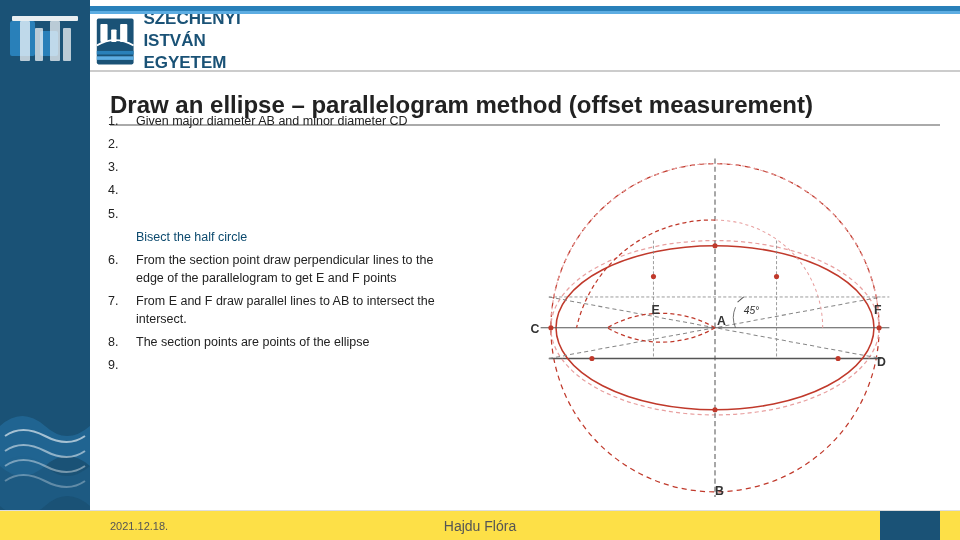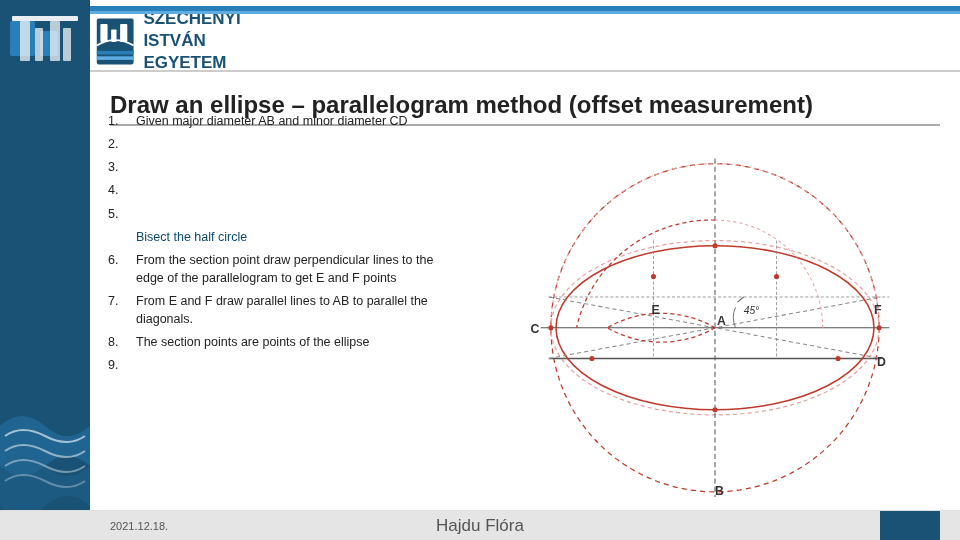--- a/index.html
+++ b/index.html
@@ -95,33 +95,33 @@
     .bottom-bar {
       position: absolute;
       bottom: 0;
       left: 0;
       right: 0;
       height: 30px;
       display: flex;
       align-items: center;
       justify-content: space-between;
       padding: 0 20px;
-      background: #e5e5e5;
+      background: #fde047;
       border-top: 1px solid #ddd;
     }
 
     .bottom-date {
       color: #555;
       font-size: 11px;
       margin-left: 90px;
     }
 
     .bottom-name {
       color: #555;
-      font-size: 17px;
+      font-size: 14px;
       position: absolute;
       left: 50%;
       transform: translateX(-50%);
     }
 
     .bottom-accent {
       width: 60px;
       height: 30px;
       background: #1a5276;
     }
@@ -271,21 +271,21 @@
     <div style="display: flex; gap: 8px; margin-bottom: 5px;">
       <span style="min-width: 20px; color: rgb(34, 34, 34);">5.</span>
       <span style="color: #0c4a6e; margin-top: 23px;">Bisect the half circle</span>
     </div>
     <div style="display: flex; gap: 8px; margin-bottom: 5px;">
       <span style="min-width: 20px; color: rgb(34, 34, 34);">6.</span>
       <span style="color: rgb(34, 34, 34);">From the section point draw perpendicular lines to the edge of the parallelogram to get E and F points</span>
     </div>
     <div style="display: flex; gap: 8px; margin-bottom: 5px;">
       <span style="min-width: 20px; color: rgb(34, 34, 34);">7.</span>
-      <span style="color: rgb(34, 34, 34);">From E and F draw parallel lines to AB to parallel the diagonals.</span>
+      <span style="color: rgb(34, 34, 34);">From E and F draw parallel lines to AB to intersect the intersect.</span>
     </div>
     <div style="display: flex; gap: 8px; margin-bottom: 5px;">
       <span style="min-width: 20px; color: rgb(34, 34, 34);">8.</span>
       <span style="color: rgb(34, 34, 34);">The section points are points of the ellipse</span>
     </div>
     <div style="display: flex; gap: 8px; margin-bottom: 5px;">
       <span style="min-width: 20px; color: rgb(34, 34, 34);">9.</span>
     </div>
   </div>
 

